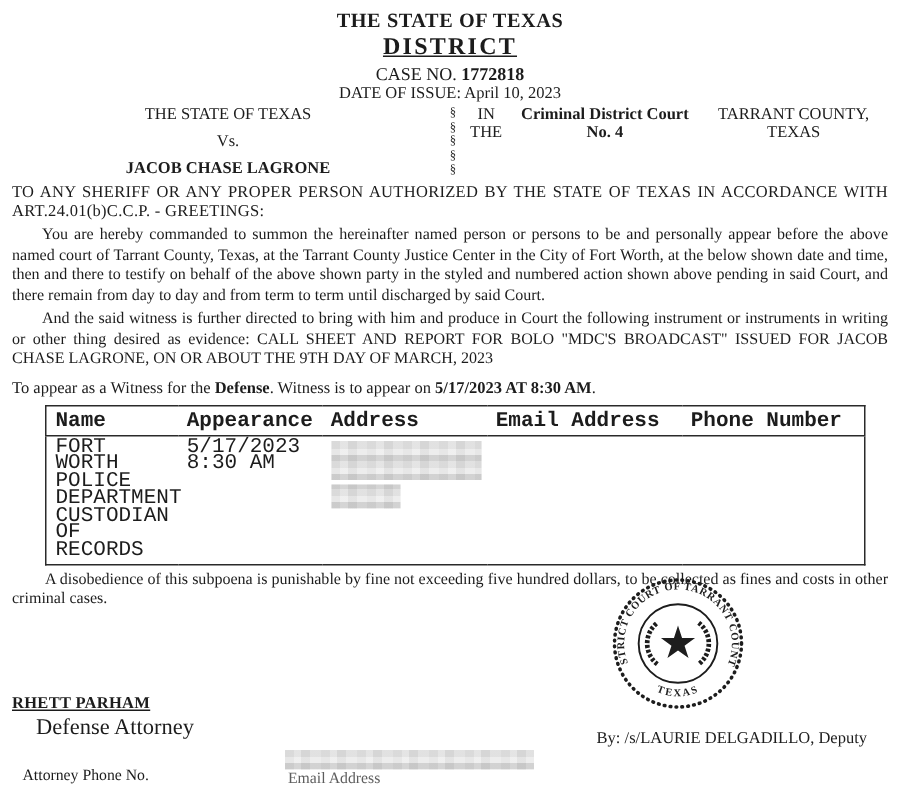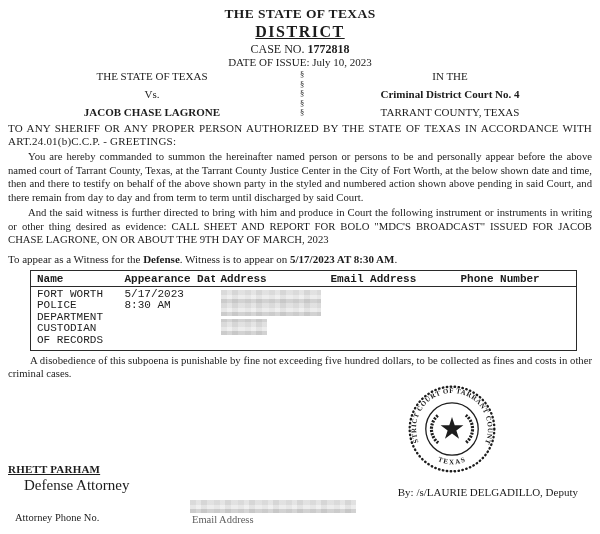--- a/index.html
+++ b/index.html
@@ -12,32 +12,32 @@
   .hdr{text-align:center;}
   .hdr-state{font-size:13.5px; line-height:15px; font-weight:bold; letter-spacing:.4px;}
   .hdr-title{font-size:16px; line-height:18px; font-weight:bold; text-decoration:underline; letter-spacing:1.5px; margin-top:2px;}
   .hdr-case{font-size:12px; line-height:14px; margin-top:1px;}
   .hdr-case .num{font-weight:bold;text-align:center;}
   .hdr-date{font-size:11px; line-height:12px;}
   
   .caption{display:flex; margin-top:2px; height:48px;}
   .cap-left{width:288px; display:flex; flex-direction:column; justify-content:space-between; text-align:center; font-size:11px; line-height:12px;}
   .cap-mid{width:12px; text-align:center; font-size:8.5px; line-height:9.6px; color:#2a2a2a;}
-  .cap-right{flex:1; display:flex; flex-direction:column; justify-content:space-between; text-align:center; font-size:11px; line-height:12px;}
+  .cap-right{flex:1; display:flex; flex-direction:row; justify-content:space-between; text-align:center; font-size:11px; line-height:12px;}
   .bold{font-weight:bold;}
   
   .greeting{font-size:11px; line-height:13px; text-align:justify; margin-top:4px; letter-spacing:.2px;}
   .body-para{font-size:10.7px; line-height:13.5px; text-align:justify; text-indent:20px; margin:2px 0 0 0;}
   .appear-line{font-size:11px; line-height:12px; margin-top:6px;}
   
   table.witness{
     margin:5px 0 0 22px; width:547px; border-collapse:collapse;
     border:1.6px solid #2a2a2a;
     font-family:"Liberation Mono","DejaVu Sans Mono",monospace;
-    font-size:11px; table-layout:fixed;
+    font-size:14px; table-layout:fixed;
   }
   table.witness th{
     text-align:left; font-weight:bold; padding:2px 0 1px 6px;
     border-bottom:1.6px solid #2a2a2a; white-space:nowrap; overflow:hidden;
   }
   table.witness td{vertical-align:top; padding:2px 4px 2px 6px; line-height:11.6px; height:59px;}
   .col-name{width:88px;} .col-date{width:96px;} .col-addr{width:110px;} .col-email{width:130px;} .col-phone{width:auto;}
   
   .redact{
     background-image:
@@ -69,21 +69,21 @@
 
   <div class="hdr">
     <div class="hdr-state">THE STATE OF TEXAS</div>
     <div class="hdr-title">DISTRICT</div>
     <div class="hdr-case">
       <span>CASE NO.</span>
       <span class="num">1772818</span>
     </div>
     <div class="hdr-date">
       <span>DATE OF ISSUE:</span>
-      <span>July 10, 2023</span>
+      <span>April 10, 2023</span>
     </div>
   </div>
 
   <div class="caption">
     <div class="cap-left">
       <div>THE STATE OF TEXAS</div>
       <div>Vs.</div>
       <div class="bold">JACOB CHASE LAGRONE</div>
     </div>
     <div class="cap-mid">

